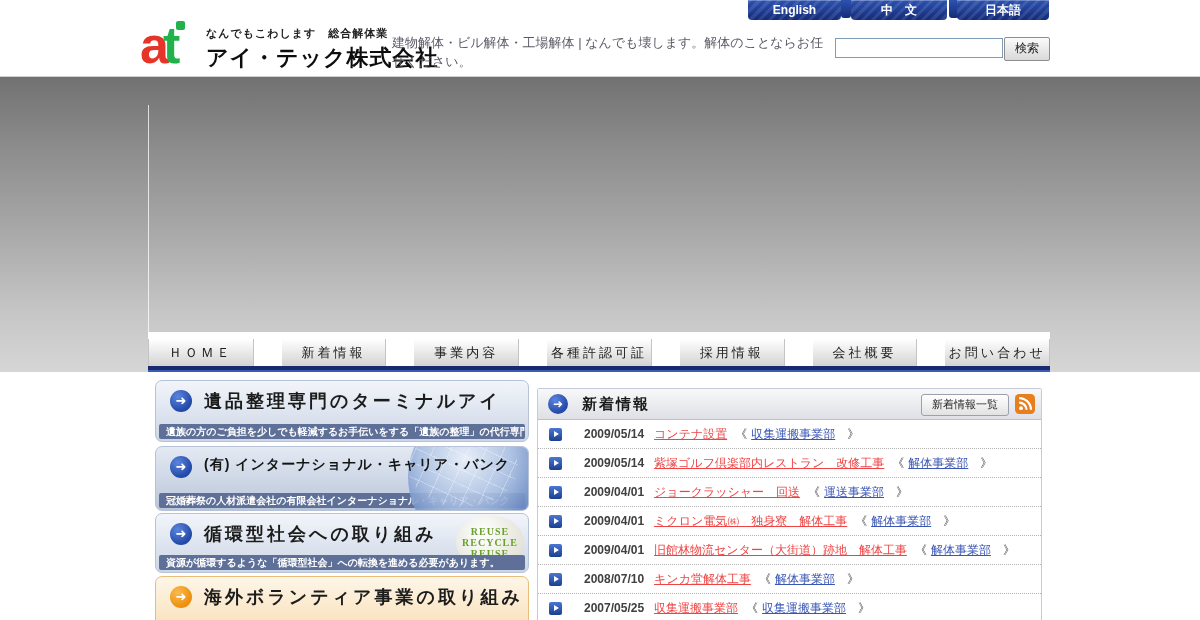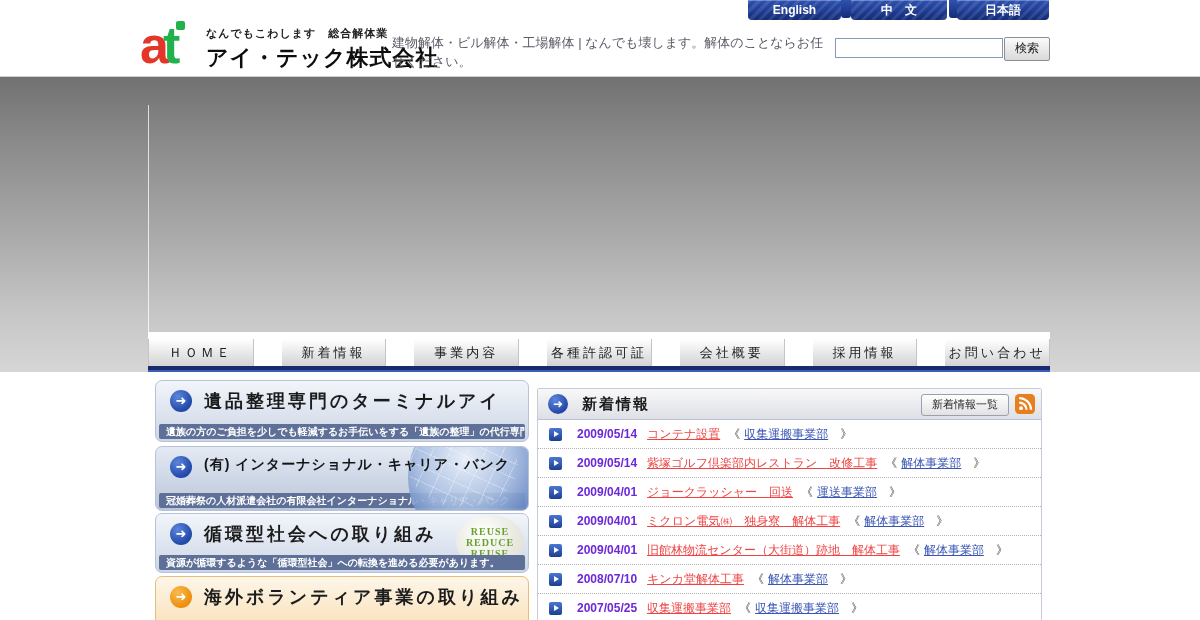--- a/index.html
+++ b/index.html
@@ -97,21 +97,21 @@
                     background:linear-gradient(#ffffff,#e2e2e2);border:1px solid #9aa0ad;border-radius:3px;
                     font-size:11px;color:#222;text-align:center;cursor:pointer;}
   .rss-icon{position:absolute;right:6px;top:5px;width:20px;height:20px;cursor:pointer;}
 
   .news-row{display:flex;align-items:center;height:28px;padding-left:11px;
             border-bottom:1px dotted #b3b3b3;font-size:12px;white-space:nowrap;}
   .news-bullet{width:13px;height:13px;border-radius:2px;flex:0 0 13px;
                background:linear-gradient(#4a77d4,#1c3f8f);position:relative;}
   .news-bullet::after{content:"";position:absolute;left:5px;top:3.5px;width:0;height:0;
                border-left:5px solid #fff;border-top:3px solid transparent;border-bottom:3px solid transparent;}
-  .news-date{margin-left:15px;font-weight:bold;color:#6d28d9;}
+  .news-date{margin-left:22px;font-weight:bold;color:#404040;}
   .news-link{margin-left:10px;color:#ef4444;text-decoration:underline;cursor:pointer;}
   .news-bracket{margin-left:8px;color:#333;}
   .news-dept{margin-left:4px;margin-right:4px;color:#3a56b4;text-decoration:underline;cursor:pointer;}
   .news-bracket-close{color:#333;}
 </style>
 </head>
 <body>
 
 <div class="page">
 
@@ -145,23 +145,23 @@
   <div class="nav-wrap">
     <div class="nav">
   <div class="nav-item"><span>ＨＯＭＥ</span></div>
 
   <div class="nav-item"><span>新着情報</span></div>
 
   <div class="nav-item"><span>事業内容</span></div>
 
   <div class="nav-item"><span>各種許認可証</span></div>
 
+  <div class="nav-item"><span>採用情報</span></div>
+
   <div class="nav-item"><span>会社概要</span></div>
-
-  <div class="nav-item"><span>採用情報</span></div>
 
   <div class="nav-item"><span>お問い合わせ</span></div>
 </div>
     <div class="nav-line1"></div>
     <div class="nav-line2"></div>
   </div>
 
   <div class="banner b1">
     <div class="banner-row">
       <span class="arrow-circle">➜</span>
@@ -182,21 +182,21 @@
     <div class="banner-caption">冠婚葬祭の人材派遣会社の有限会社インターナショナル・キャリア・バンク</div>
   </div>
 
   <div class="banner b3">
     <div class="banner-row">
       <span class="arrow-circle">➜</span>
       <span class="banner-title">循環型社会への取り組み</span>
     </div>
     <div class="recycle-badge">
       <span>REUSE</span>
-      <span>REDUCE</span>
+      <span>RECYCLE</span>
       <span>REUSE</span>
     </div>
     <div class="banner-caption">資源が循環するような「循環型社会」への転換を進める必要があります。</div>
   </div>
 
   <div class="banner b4">
     <div class="banner-row">
       <span class="arrow-circle arrow-orange">➜</span>
       <span class="banner-title">海外ボランティア事業の取り組み</span>
     </div>

